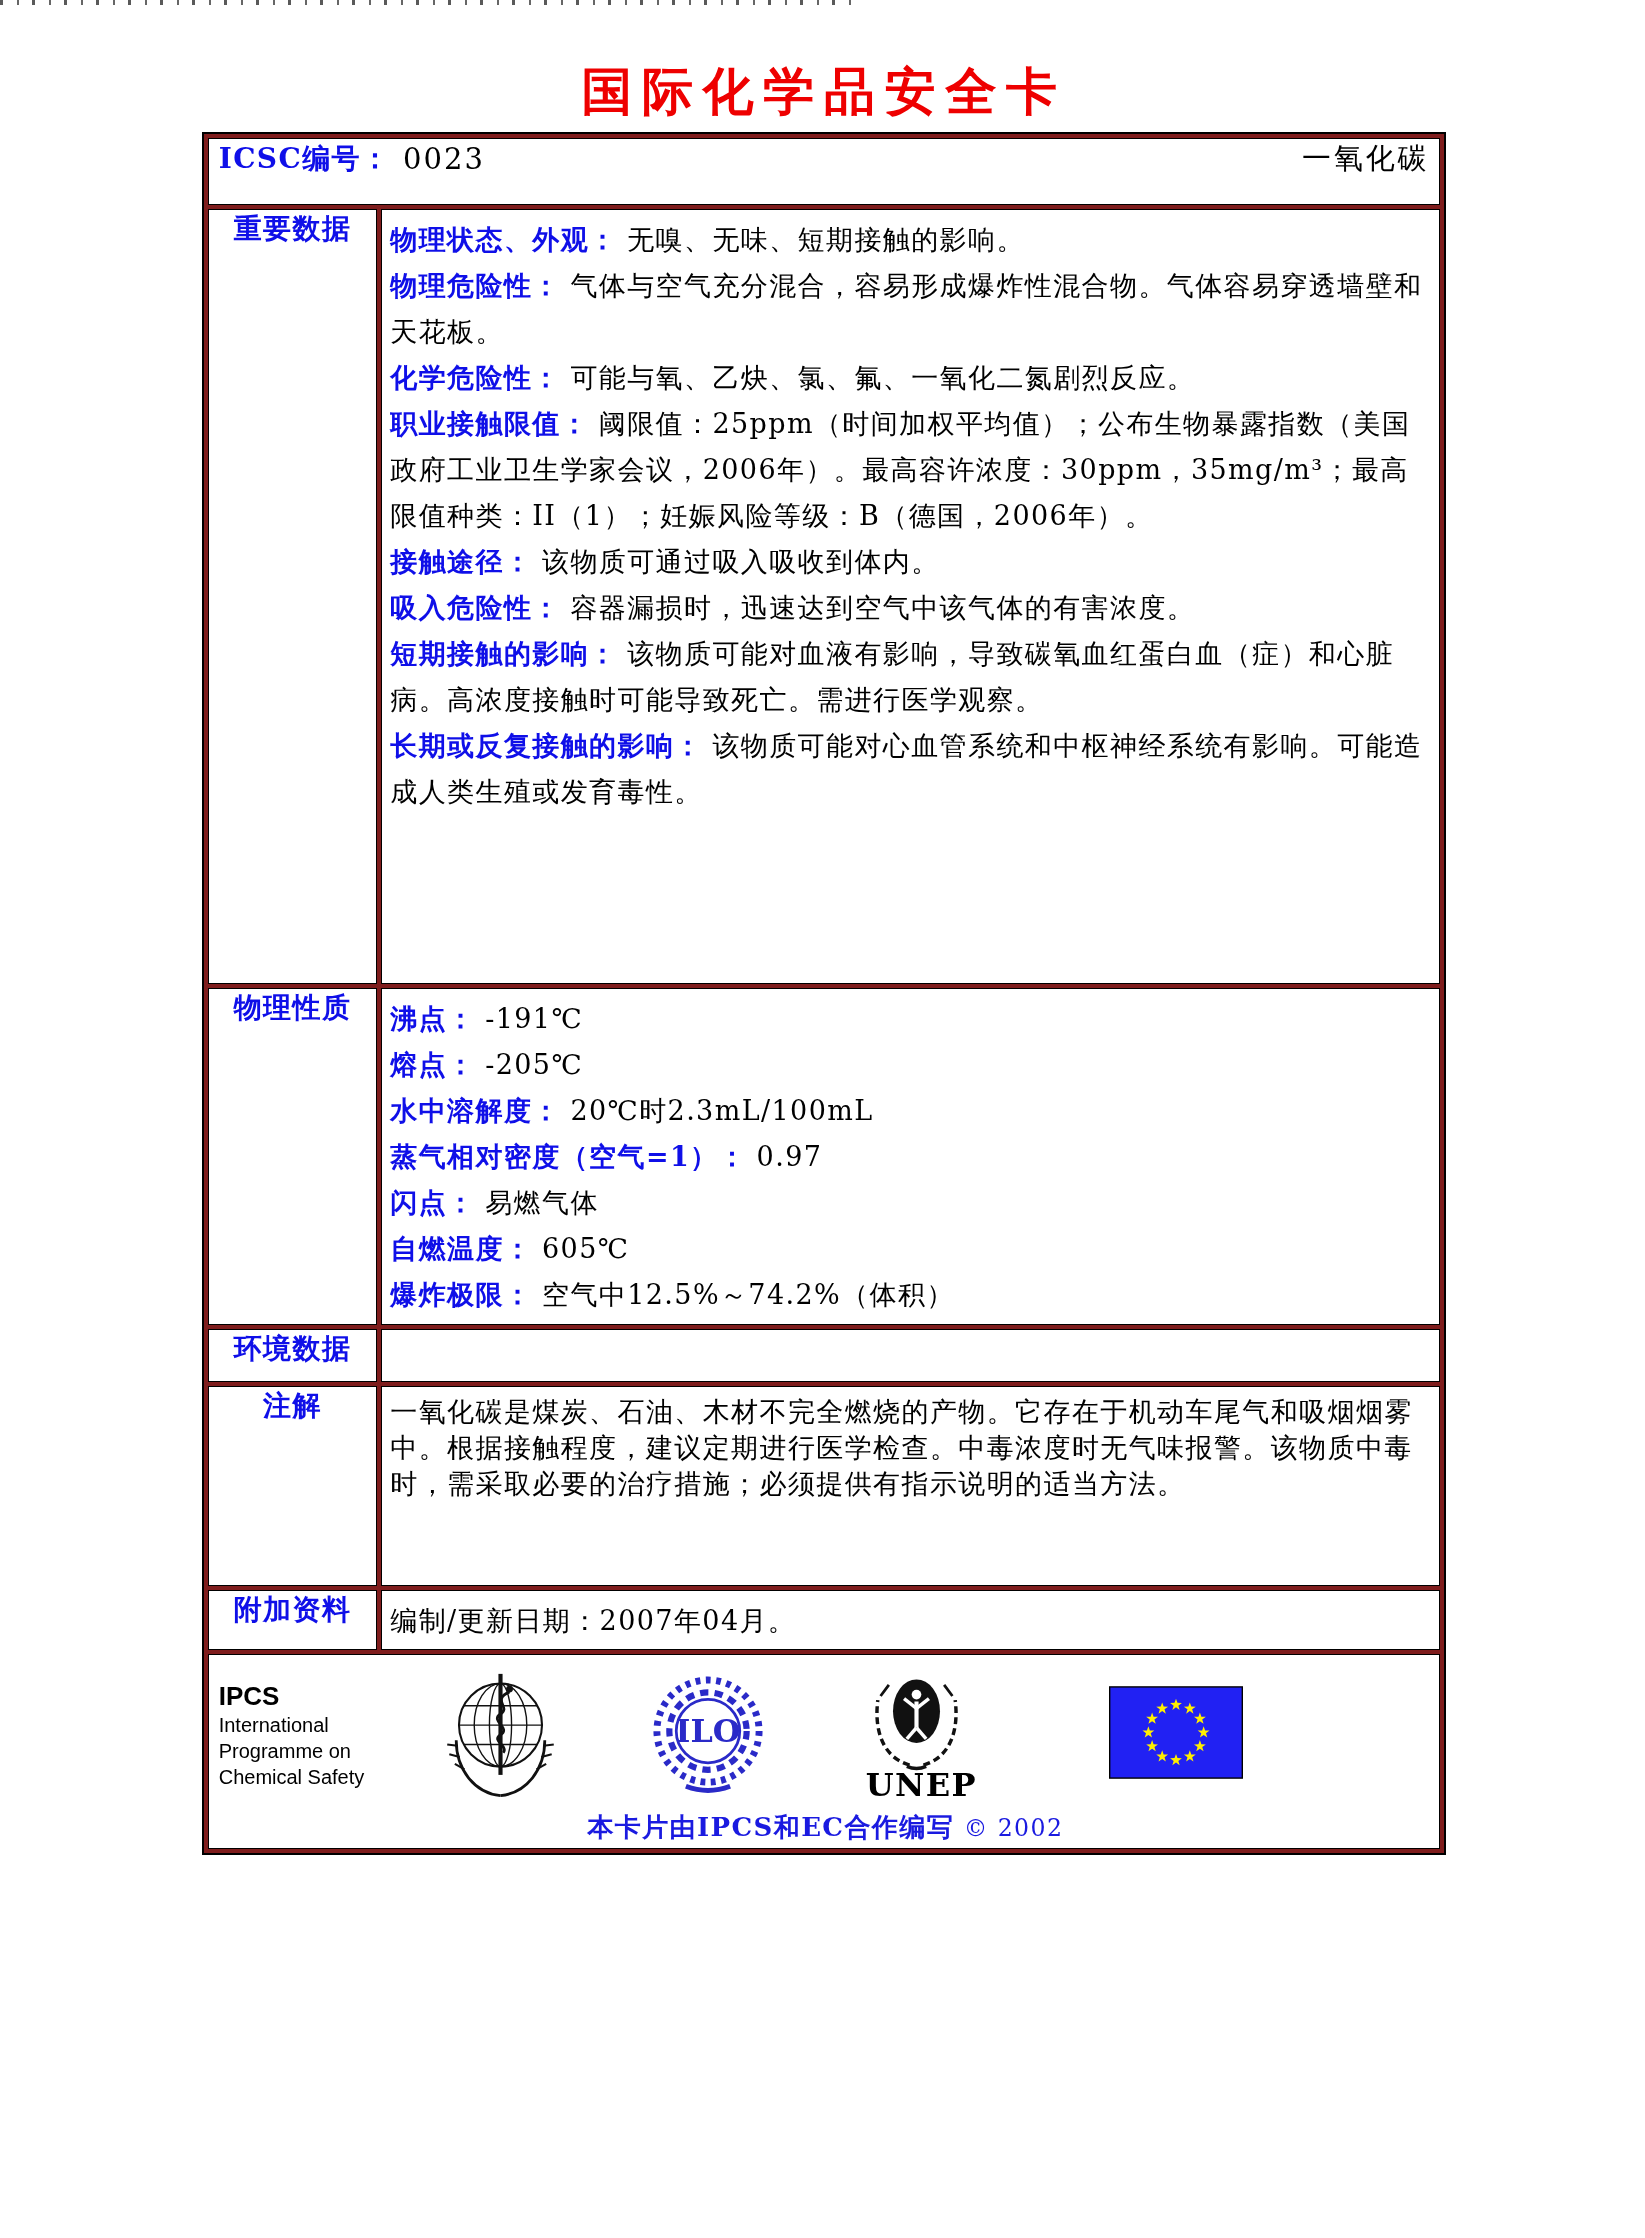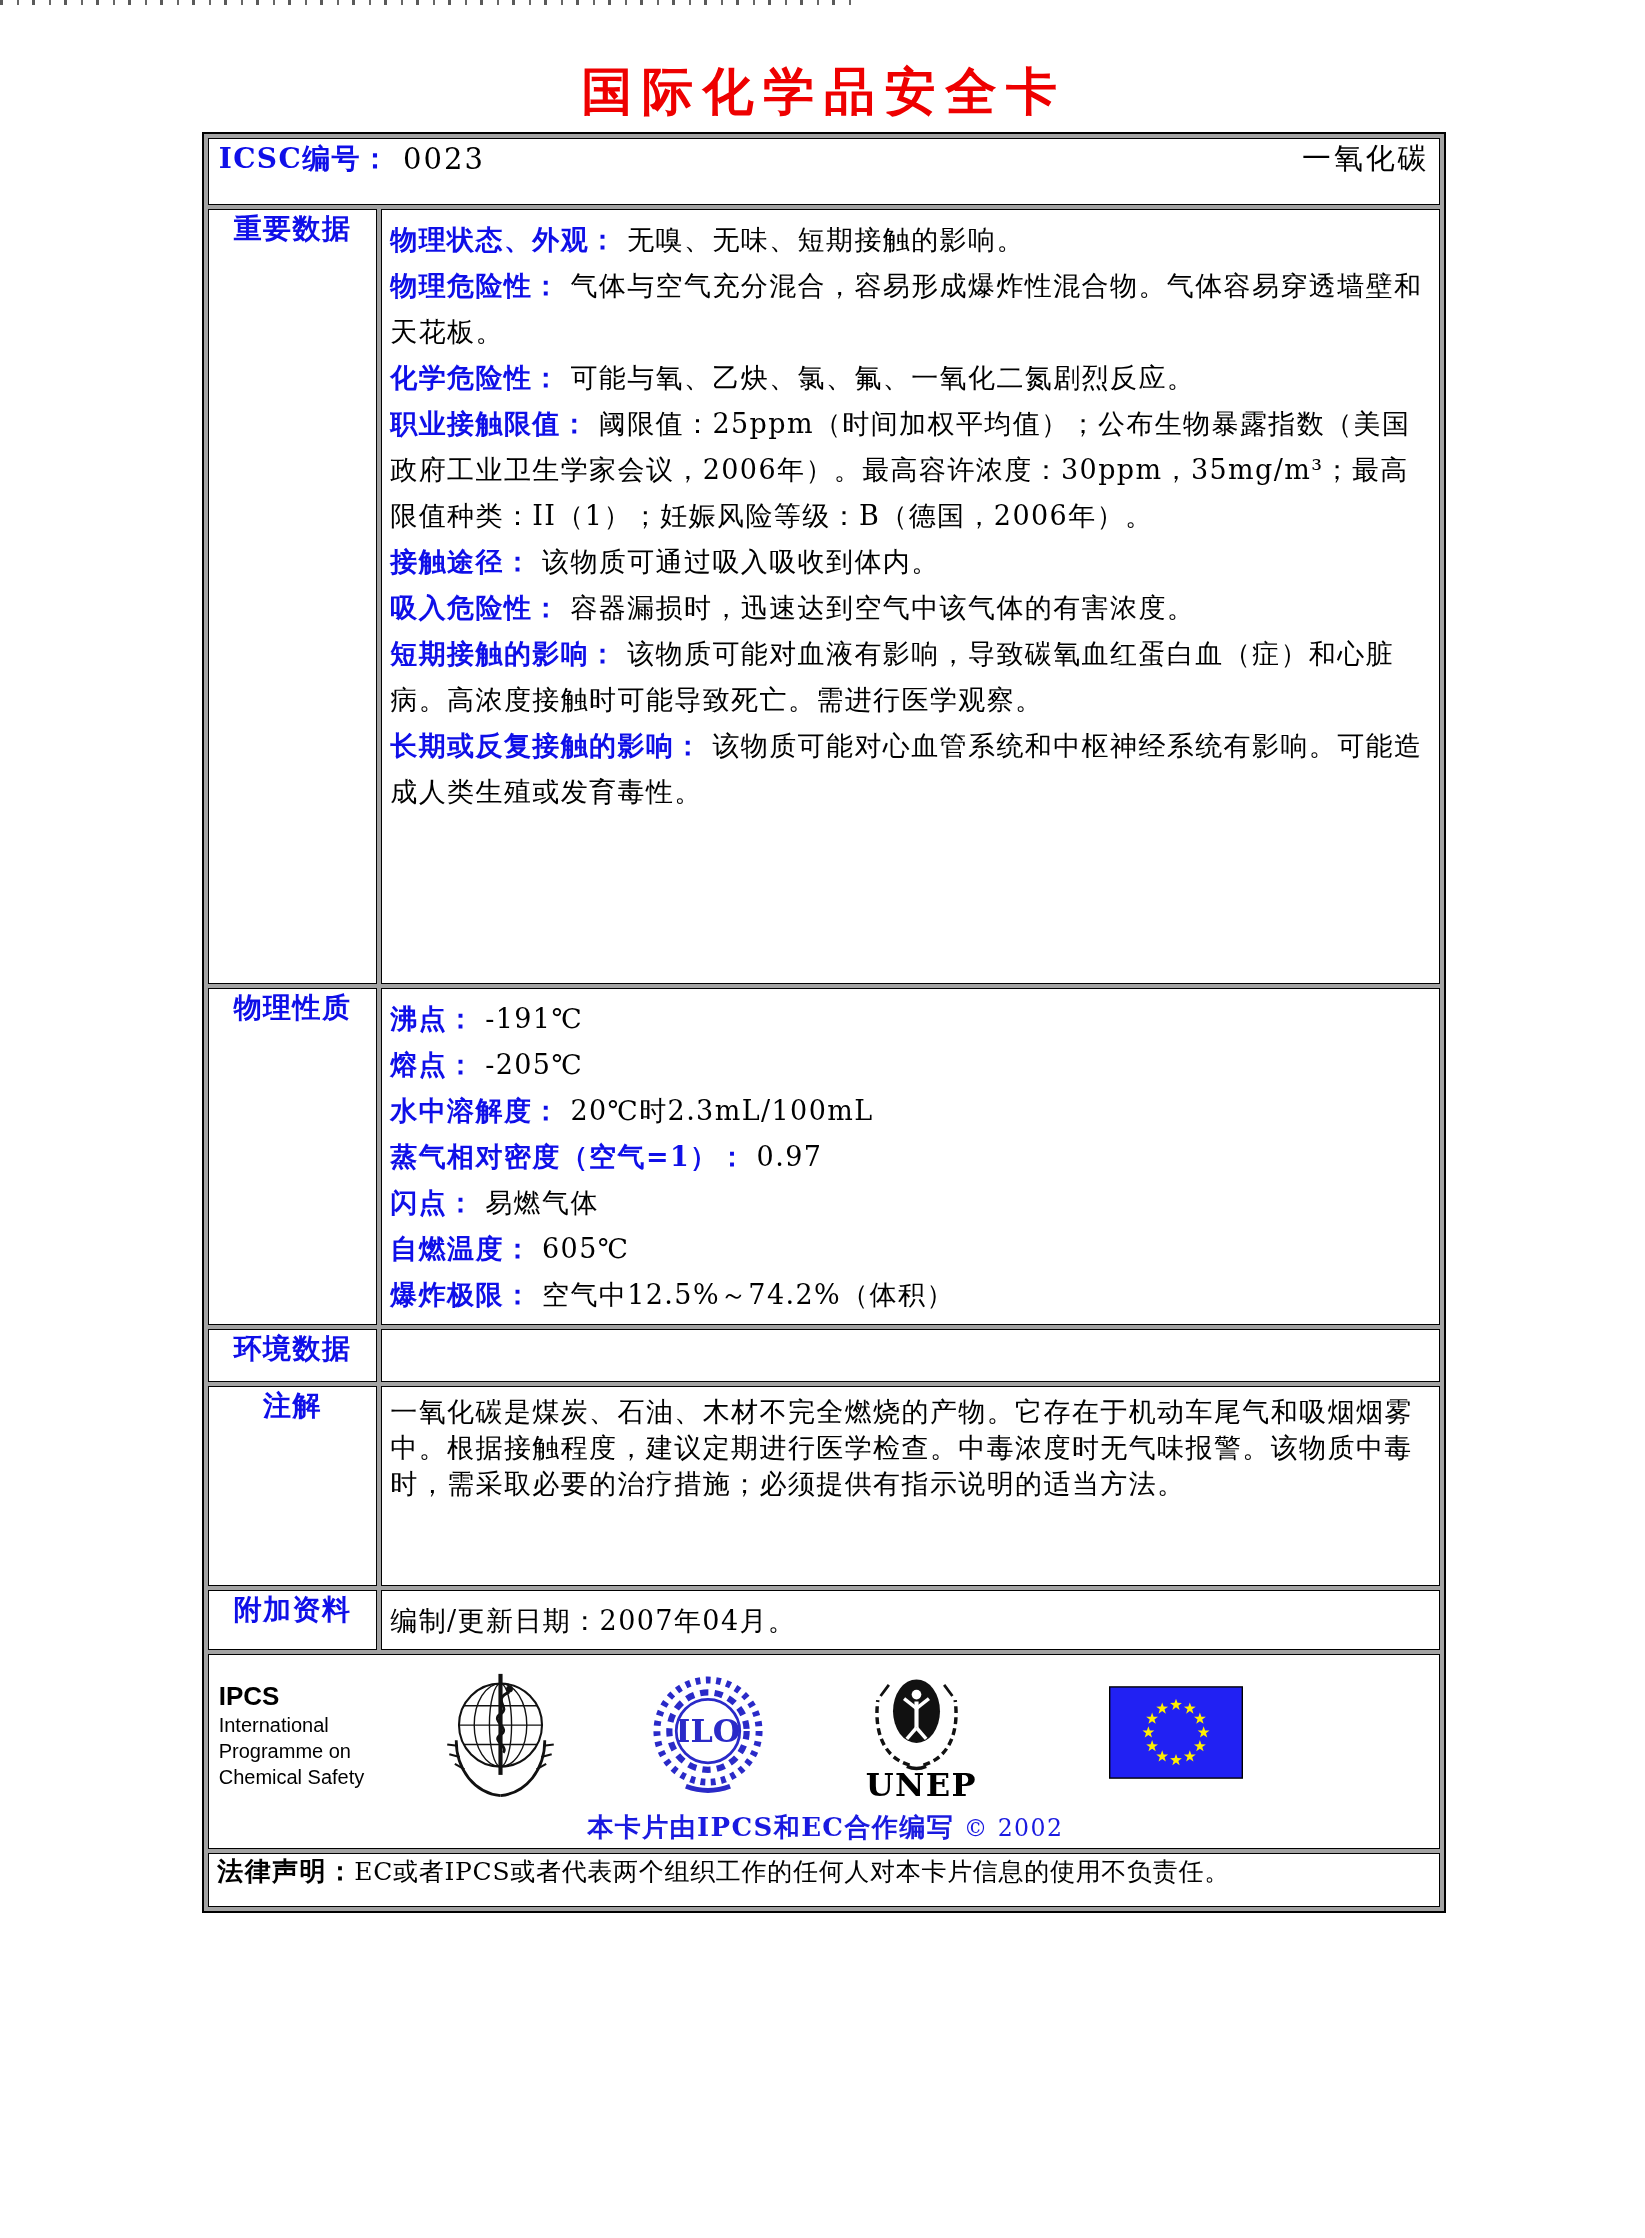--- a/index.html
+++ b/index.html
@@ -28,21 +28,21 @@
     color: #ee0000;
     font-family: "DejaVu Serif", serif;
   }
 
   table.card {
     position: absolute; top: 132px; left: 202px;
     width: 1244px;
     border-collapse: separate;
     border-spacing: 4.2px;
     border: 2.1px solid #000;
-    background: #a3a3a3;
+    background: #7f1d1d;
   }
   table.card td {
     border: 1.4px solid #000;
     vertical-align: top;
     background: #fff;
   }
 
   
   td.head-cell { height: 67px; vertical-align: middle; padding: 0 9.7px; }
   .head-flex { display: flex; align-items: center; justify-content: space-between; }
@@ -248,20 +248,15 @@
           </svg>
         </div>
       </div>
 
       <div class="credit-line">
         <span>本卡片由IPCS和EC合作编写</span><span class="credit-copy">© 2002</span>
       </div>
     </td>
   </tr>
 
-  <tr>
-    <td class="legal-cell" colspan="2">
-      <span class="legal-label">法律声明：</span><span class="legal-text">EC或者IPCS或者代表两个组织工作的任何人对本卡片信息的使用不负责任。</span>
-    </td>
-  </tr>
 </tbody>
   </table>
 
 
 </body></html>

